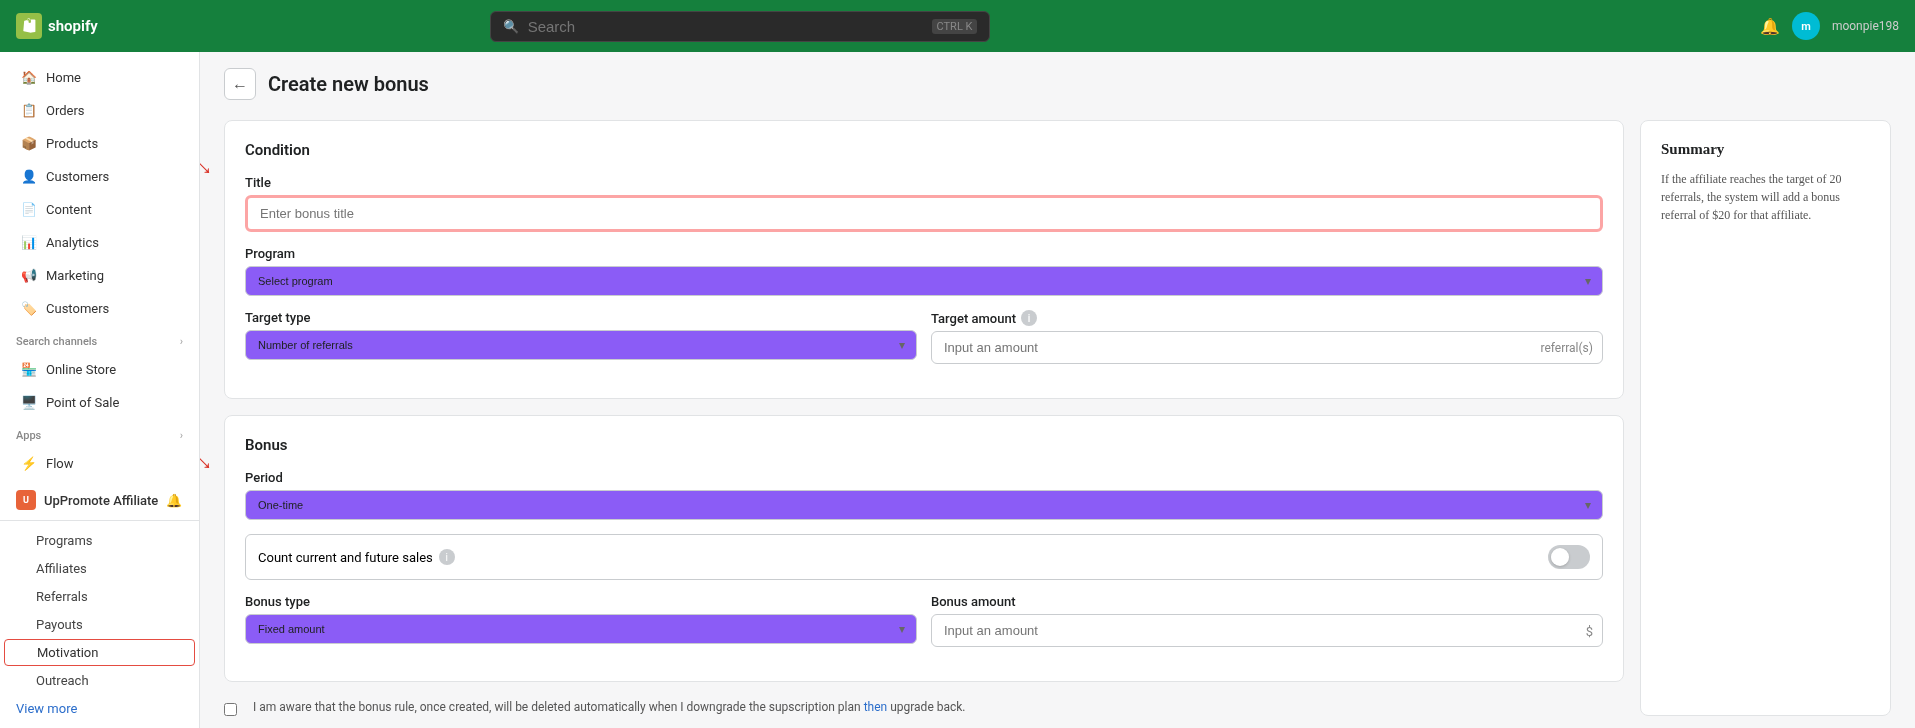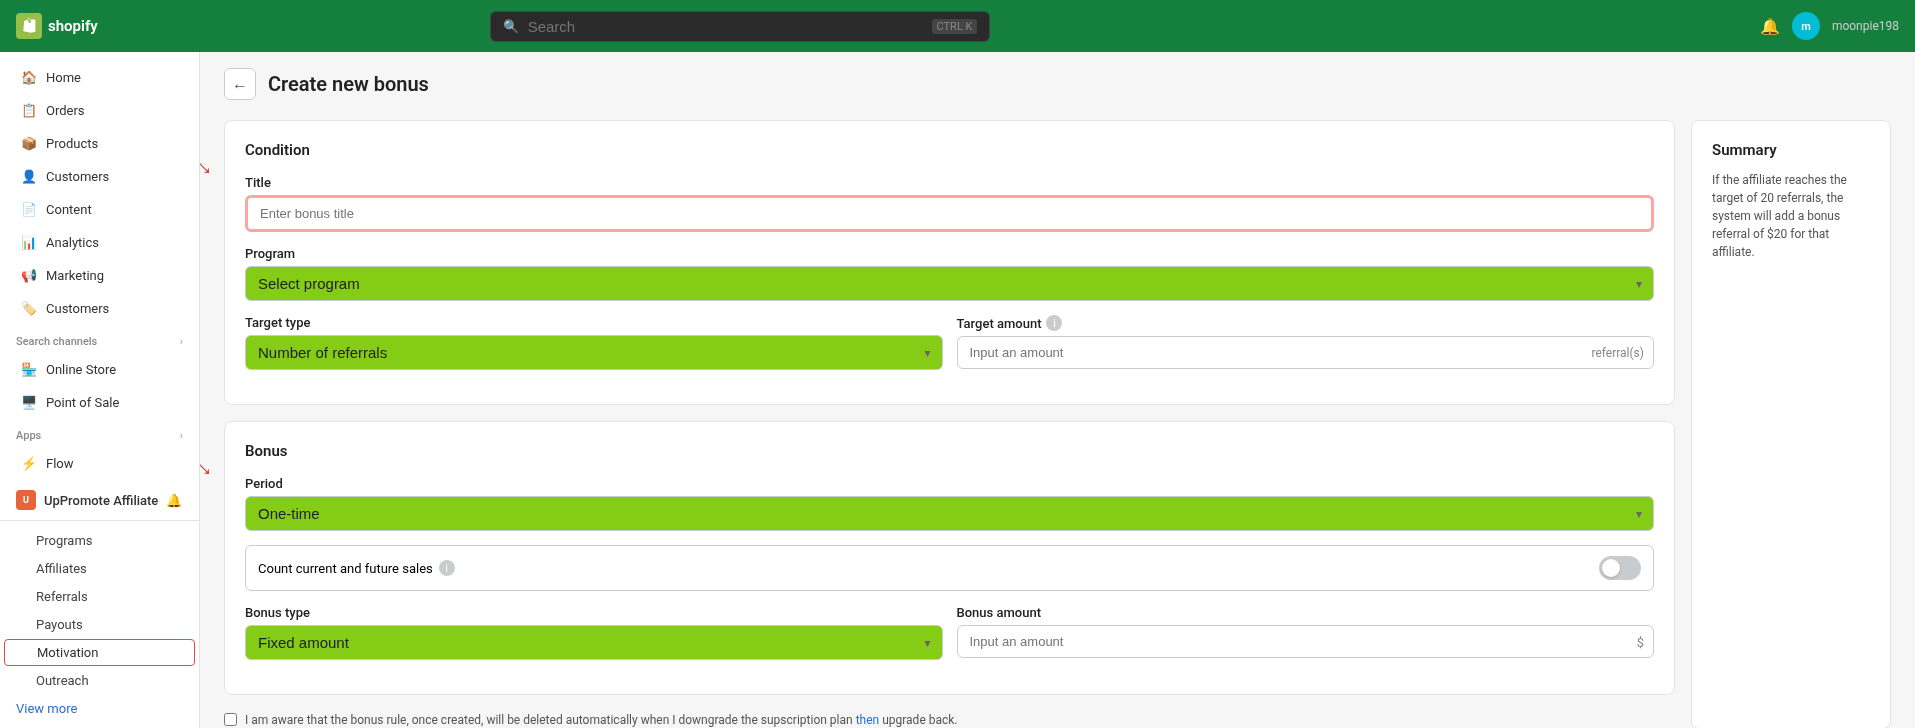--- a/index.html
+++ b/index.html
@@ -38,21 +38,21 @@
     .content-body { display: flex; gap: 16px; }
     .main-col { flex: 1; display: flex; flex-direction: column; gap: 16px; }
 
     
     .card { background: #fff; border-radius: 8px; border: 1px solid #e1e3e5; padding: 20px; }
     .card-title { font-size: 15px; font-weight: 600; color: #202223; margin-bottom: 16px; }
     .form-group { margin-bottom: 14px; }
     .form-label { font-size: 13px; font-weight: 500; color: #202223; margin-bottom: 5px; display: block; }
     .form-input { width: 100%; border: 3px solid #fca5a5; border-radius: 6px; padding: 8px 12px; font-size: 13px; color: #888; outline: none; }
     .form-select-wrapper { position: relative; }
-    .form-select-wrapper select { width: 100%; border: 1px solid #c9cccf; border-radius: 6px; padding: 8px 12px; font-size: 15px; color: #202223; appearance: none; background: #84cc16; outline: none; cursor: pointer; }
+    .form-select-wrapper select { width: 100%; border: 1px solid #c9cccf; border-radius: 6px; padding: 8px 12px; font-size: 11px; color: #202223; appearance: none; background: #8b5cf6; outline: none; cursor: pointer; }
     .form-select-wrapper::after { content: '▾'; position: absolute; right: 12px; top: 50%; transform: translateY(-50%); color: #666; pointer-events: none; font-size: 12px; }
 
     .form-row { display: flex; gap: 14px; }
     .form-row .form-group { flex: 1; }
 
     .target-amount-wrapper { position: relative; }
     .target-amount-wrapper input { width: 100%; border: 1px solid #c9cccf; border-radius: 6px; padding: 8px 80px 8px 12px; font-size: 13px; color: #888; outline: none; }
     .target-amount-suffix { position: absolute; right: 10px; top: 50%; transform: translateY(-50%); color: #888; font-size: 12px; }
 
     .bonus-amount-wrapper { position: relative; }
@@ -60,28 +60,28 @@
     .bonus-amount-prefix { position: absolute; right: 10px; top: 50%; transform: translateY(-50%); color: #888; font-size: 13px; }
 
     
     .toggle-row { display: flex; align-items: center; justify-content: space-between; border: 1px solid #c9cccf; border-radius: 6px; padding: 10px 12px; }
     .toggle-label-group { display: flex; align-items: center; gap: 6px; }
     .info-icon { width: 16px; height: 16px; border-radius: 50%; background: #c9cccf; color: #fff; display: flex; align-items: center; justify-content: center; font-size: 10px; cursor: pointer; }
     .toggle { width: 42px; height: 24px; background: #c9cccf; border-radius: 12px; position: relative; cursor: pointer; }
     .toggle-knob { width: 18px; height: 18px; background: #fff; border-radius: 50%; position: absolute; top: 3px; left: 3px; transition: left 0.2s; box-shadow: 0 1px 3px rgba(0,0,0,0.2); }
 
     
-    .summary-card { width: 200px; flex-shrink: 0; }
+    .summary-card { width: 251px; flex-shrink: 0; font-family: Liberation Serif, serif; }
     .summary-title { font-size: 15px; font-weight: 600; color: #202223; margin-bottom: 12px; }
     .summary-list { list-style: disc; padding-left: 18px; margin-bottom: 12px; }
     .summary-list li { font-size: 13px; color: #333; margin-bottom: 4px; }
     .summary-desc { font-size: 12px; color: #555; line-height: 1.5; }
 
     
-    .checkbox-row { display: flex; align-items: flex-start; gap: 8px; font-size: 12px; color: #555; line-height: 1.5; }
+    .checkbox-row { display: flex; align-items: flex-end; gap: 16px; font-size: 12px; color: #555; line-height: 1.5; }
     .checkbox-row input { margin-top: 2px; flex-shrink: 0; }
     .checkbox-row a { color: #2c6ecb; text-decoration: none; }
 
     
     .sidebar-app-header { display: flex; align-items: center; gap: 8px; padding: 10px 16px; font-size: 13px; font-weight: 500; color: #333; border-bottom: 1px solid #e1e3e5; margin-bottom: 6px; }
     .app-icon { width: 20px; height: 20px; background: #e86339; border-radius: 4px; display: flex; align-items: center; justify-content: center; color: white; font-size: 9px; font-weight: 700; flex-shrink: 0; }
 
     .bell-icon { color: #ccc; font-size: 16px; }
   </style>
 </head>

